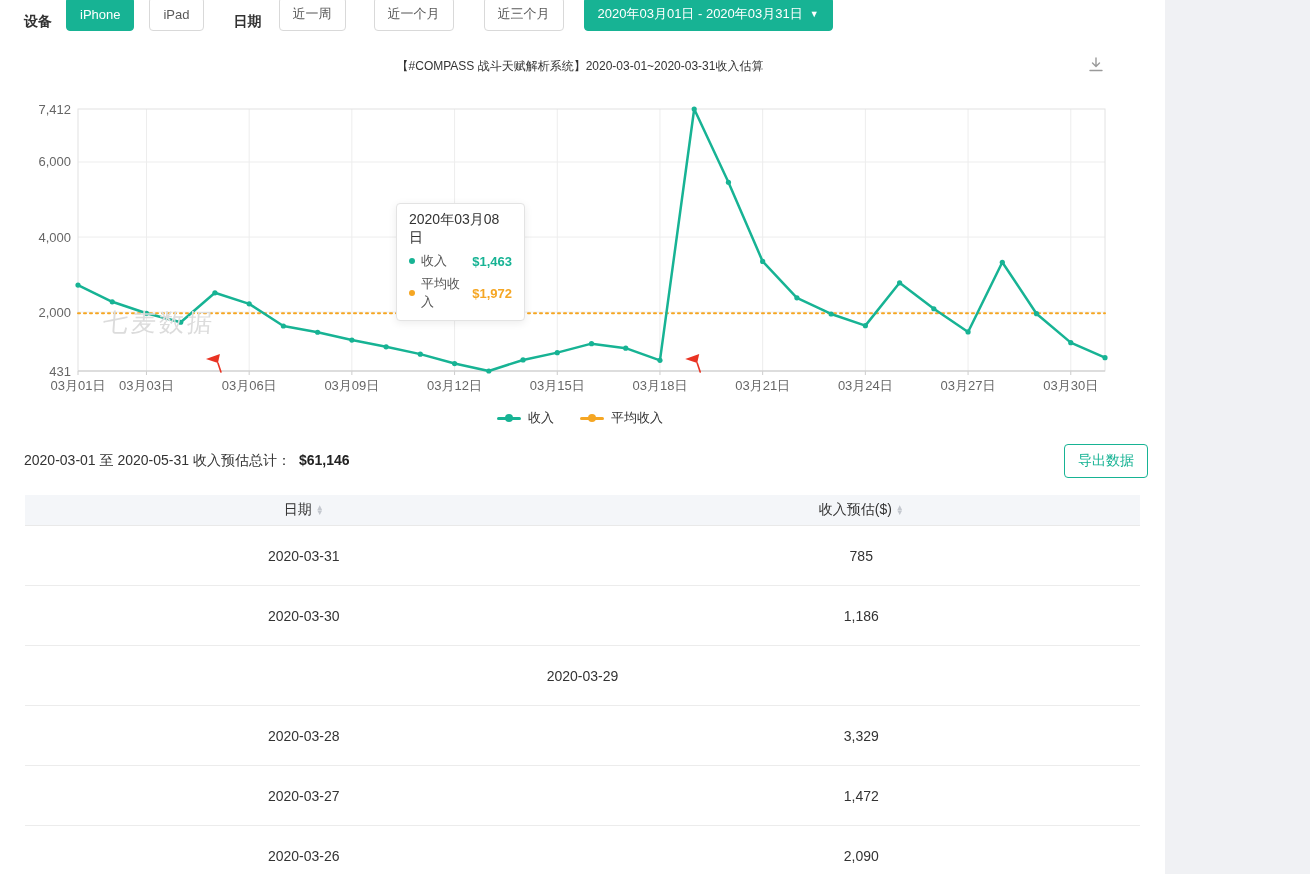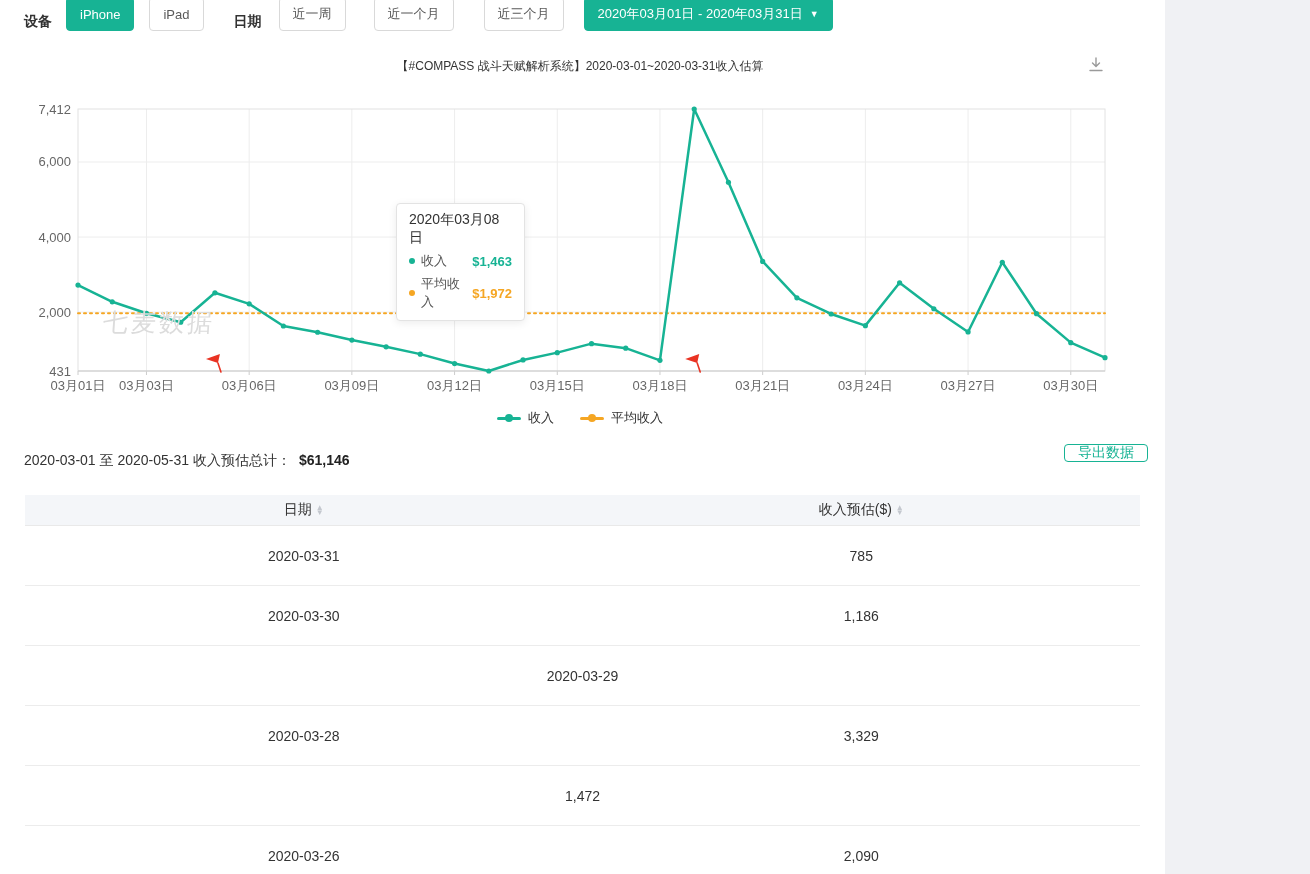--- a/index.html
+++ b/index.html
@@ -42,21 +42,21 @@
   
   .legend { position:absolute; top:409px; left:0; width:1160px; display:flex; justify-content:center; gap:26px; }
   .legend-item { display:flex; align-items:center; gap:7px; font-size:13px; color:#333; cursor:pointer; }
   .lg-glyph { position:relative; width:24px; height:8px; }
   .lg-line { position:absolute; top:3px; left:0; width:24px; height:2.5px; border-radius:2px; }
   .lg-dot { position:absolute; top:0; left:8px; width:8px; height:8px; border-radius:50%; }
 
   
   .summary { position:absolute; top:452px; left:24px; font-size:14px; color:#333; }
   .summary b { margin-left:8px; color:#222; }
-  .export-btn { position:absolute; top:444px; left:1064px; height:18px; padding:0 13px;
+  .export-btn { position:absolute; top:444px; left:1064px; height:34px; padding:0 13px;
                 display:inline-flex; align-items:center; font-size:14px; color:#17B394;
                 background:#fff; border:1px solid #17B394; border-radius:4px; cursor:pointer; }
 
   
   .table { position:absolute; top:495px; left:25px; width:1115px; }
   .thead { height:31px; background:#f4f6f9; display:flex; align-items:center; border-bottom:1px solid #e9e9e9; }
   .th { flex:1; display:flex; justify-content:center; align-items:center; font-size:14px; color:#333; }
   .sort { display:inline-flex; flex-direction:column; margin-left:4px; font-size:8px; line-height:5px;
           color:#c3c7ce; cursor:pointer; }
   .trow { height:60px; display:flex; align-items:center; border-bottom:1px solid #ececec; background:#fff; }
@@ -236,20 +236,21 @@
           <div class="cell">1,186</div>
         </div>
         <div class="trow">
           <div class="cell">2020-03-29</div>
         </div>
         <div class="trow">
           <div class="cell">2020-03-28</div>
           <div class="cell">3,329</div>
         </div>
         <div class="trow">
+          <div class="cell">2020-03-27</div>
           <div class="cell">1,472</div>
         </div>
         <div class="trow">
           <div class="cell">2020-03-26</div>
           <div class="cell">2,090</div>
         </div>
       </div>
   </div>
 
   <div class="right-gutter"></div>

